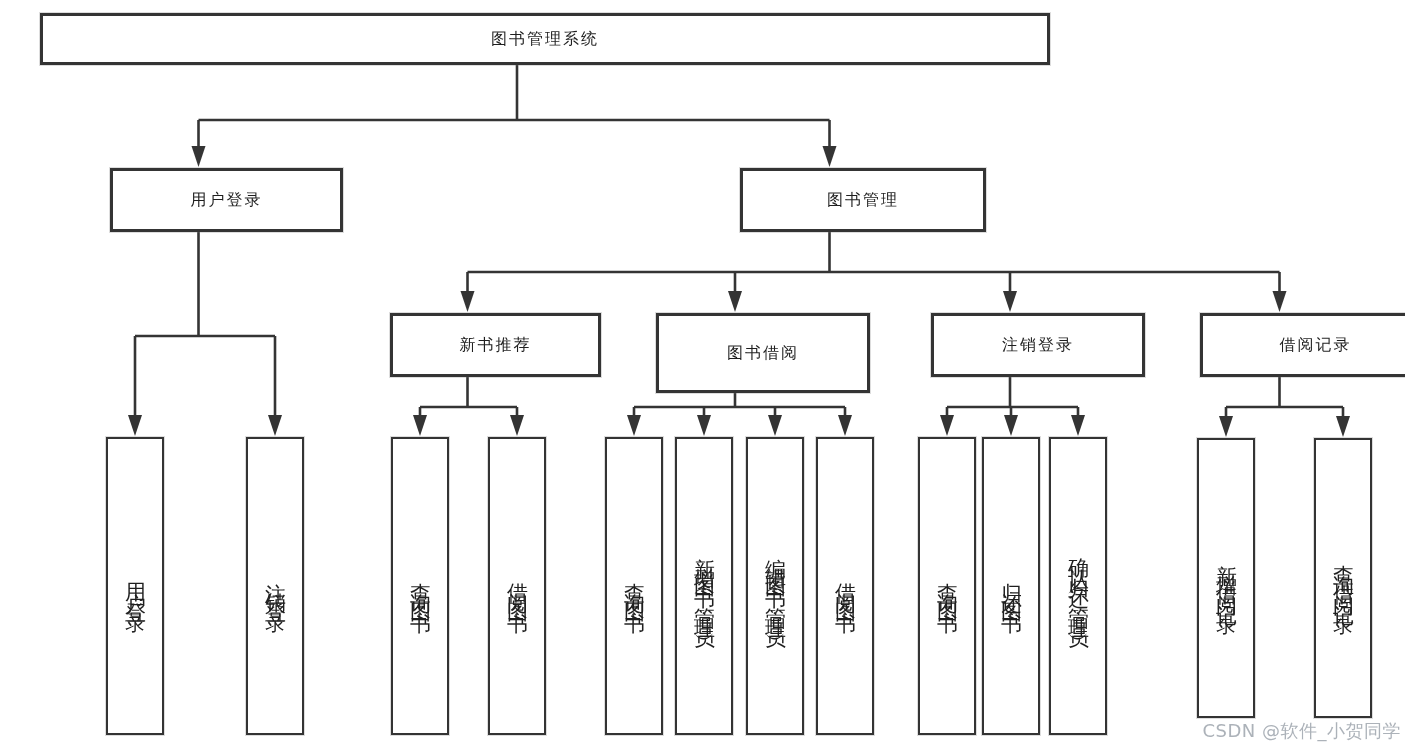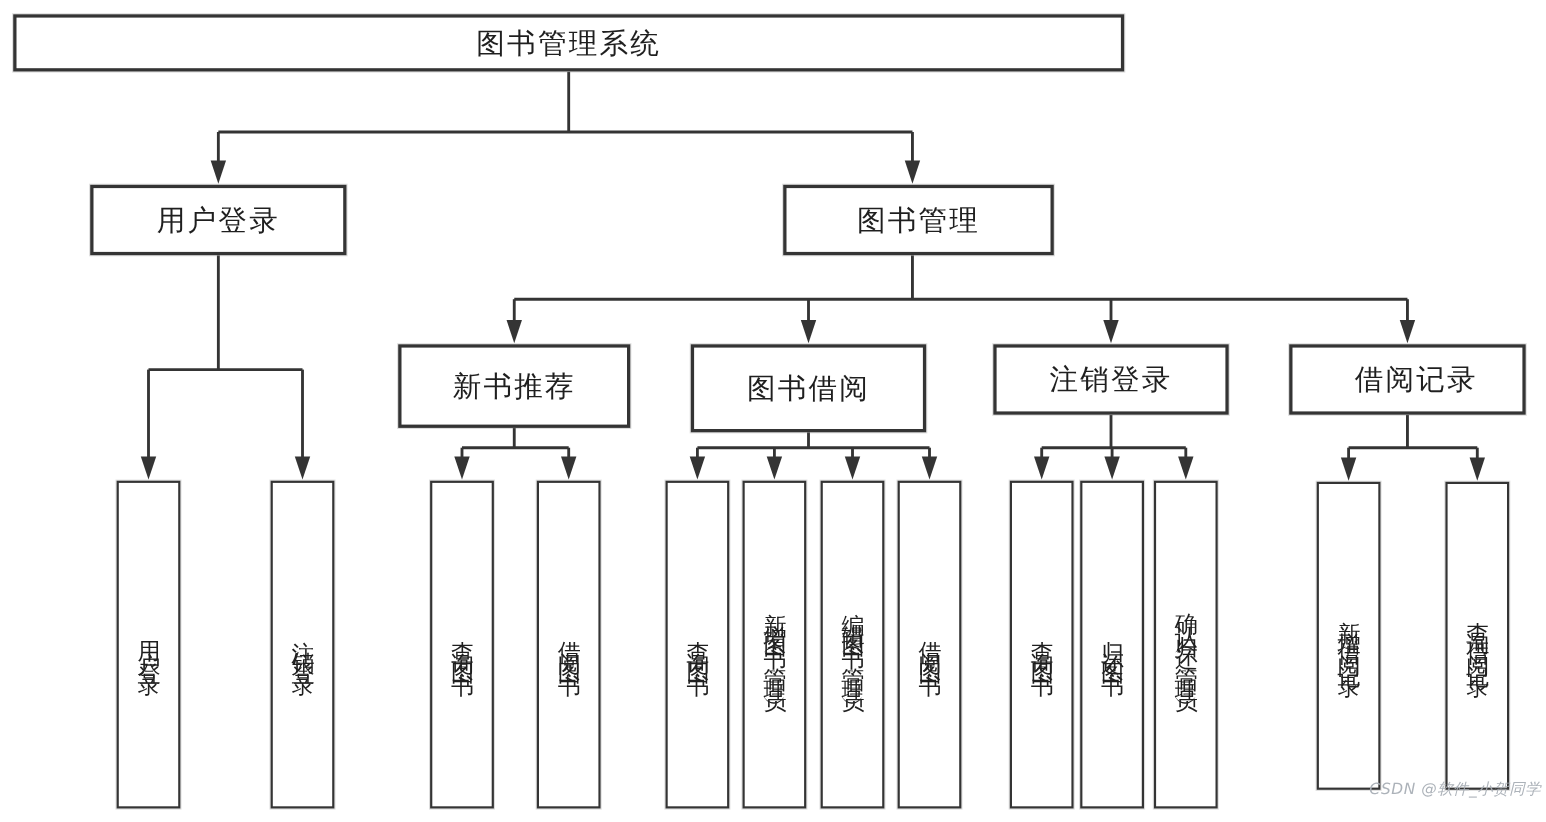--- a/index.html
+++ b/index.html
@@ -26,41 +26,41 @@
     box-sizing: border-box;
     border: 3px solid #343434;
     background: #ffffff;
     display: flex;
     align-items: center;
     justify-content: center;
     color: #1f1f1f;
     box-shadow: 0 0 0 1px rgba(120,120,120,0.25);
   }
   .node.h-label {
-    font-size: 26px;
+    font-size: 16px;
     letter-spacing: 2px;
     white-space: nowrap;
+    margin-left: 28px;
   }
   .node.v-label {
     border-width: 2.5px;
     font-size: 21px;
     writing-mode: vertical-rl;
     letter-spacing: 10px;
     line-height: 1;
     white-space: nowrap;
   }
   .watermark {
     position: absolute;
     right: 4px;
-    bottom: 20px;
-    font-size: 14px;
+    bottom: 4px;
+    font-size: 18px;
     letter-spacing: 0.5px;
     color: rgba(168, 174, 181, 0.95);
     white-space: nowrap;
-    font-style: italic;
   }
 </style>
 </head>
 <body>
 
 <div class="canvas">
   <svg id="connector-layer" width="1405" height="747">
       <line x1="517" y1="65" x2="517" y2="120" stroke="#343434" stroke-width="2.6"></line>
       <line x1="198.5" y1="120" x2="829.5" y2="120" stroke="#343434" stroke-width="2.6"></line>
       <line x1="198.5" y1="120" x2="198.5" y2="149" stroke="#343434" stroke-width="2.6"></line>
@@ -111,21 +111,21 @@
       <line x1="1226" y1="407" x2="1343" y2="407" stroke="#343434" stroke-width="2.6"></line>
       <line x1="1226" y1="407" x2="1226" y2="419" stroke="#343434" stroke-width="2.6"></line>
       <polygon points="1219,416 1233,416 1226,437" fill="#343434"></polygon>
       <line x1="1343" y1="407" x2="1343" y2="419" stroke="#343434" stroke-width="2.6"></line>
       <polygon points="1336,416 1350,416 1343,437" fill="#343434"></polygon>
     </svg>
   <div id="nodes">
       <div class="node h-label" style="left: 12px; top: 13px; width: 1010px; height: 52px;">图书管理系统</div>
       <div class="node h-label" style="left: 82px; top: 168px; width: 233px; height: 64px;">用户登录</div>
       <div class="node h-label" style="left: 712px; top: 168px; width: 246px; height: 64px; font-family: Liberation Mono, monospace;">图书管理</div>
-      <div class="node h-label" style="left: 362px; top: 313px; width: 211px; height: 76px;">新书推荐</div>
+      <div class="node h-label" style="left: 362px; top: 313px; width: 211px; height: 64px;">新书推荐</div>
       <div class="node h-label" style="left: 628px; top: 313px; width: 214px; height: 80px; text-align: center;">图书借阅</div>
       <div class="node h-label" style="left: 903px; top: 313px; width: 214px; height: 64px;">注销登录</div>
       <div class="node h-label" style="left: 1172px; top: 313px; width: 215px; height: 64px; padding-left: 16px;">借阅记录</div>
       <div class="node v-label" style="left: 106px; top: 437px; width: 58px; height: 298px;">用户登录</div>
       <div class="node v-label" style="left: 246px; top: 437px; width: 58px; height: 298px;">注销登录</div>
       <div class="node v-label" style="left: 391px; top: 437px; width: 58px; height: 298px;">查询图书</div>
       <div class="node v-label" style="left: 488px; top: 437px; width: 58px; height: 298px;">借阅图书</div>
       <div class="node v-label" style="left: 605px; top: 437px; width: 58px; height: 298px;">查询图书</div>
       <div class="node v-label" style="left: 675px; top: 437px; width: 58px; height: 298px;">新增图书（管理员）</div>
       <div class="node v-label" style="left: 746px; top: 437px; width: 58px; height: 298px;">编辑图书（管理员）</div>

